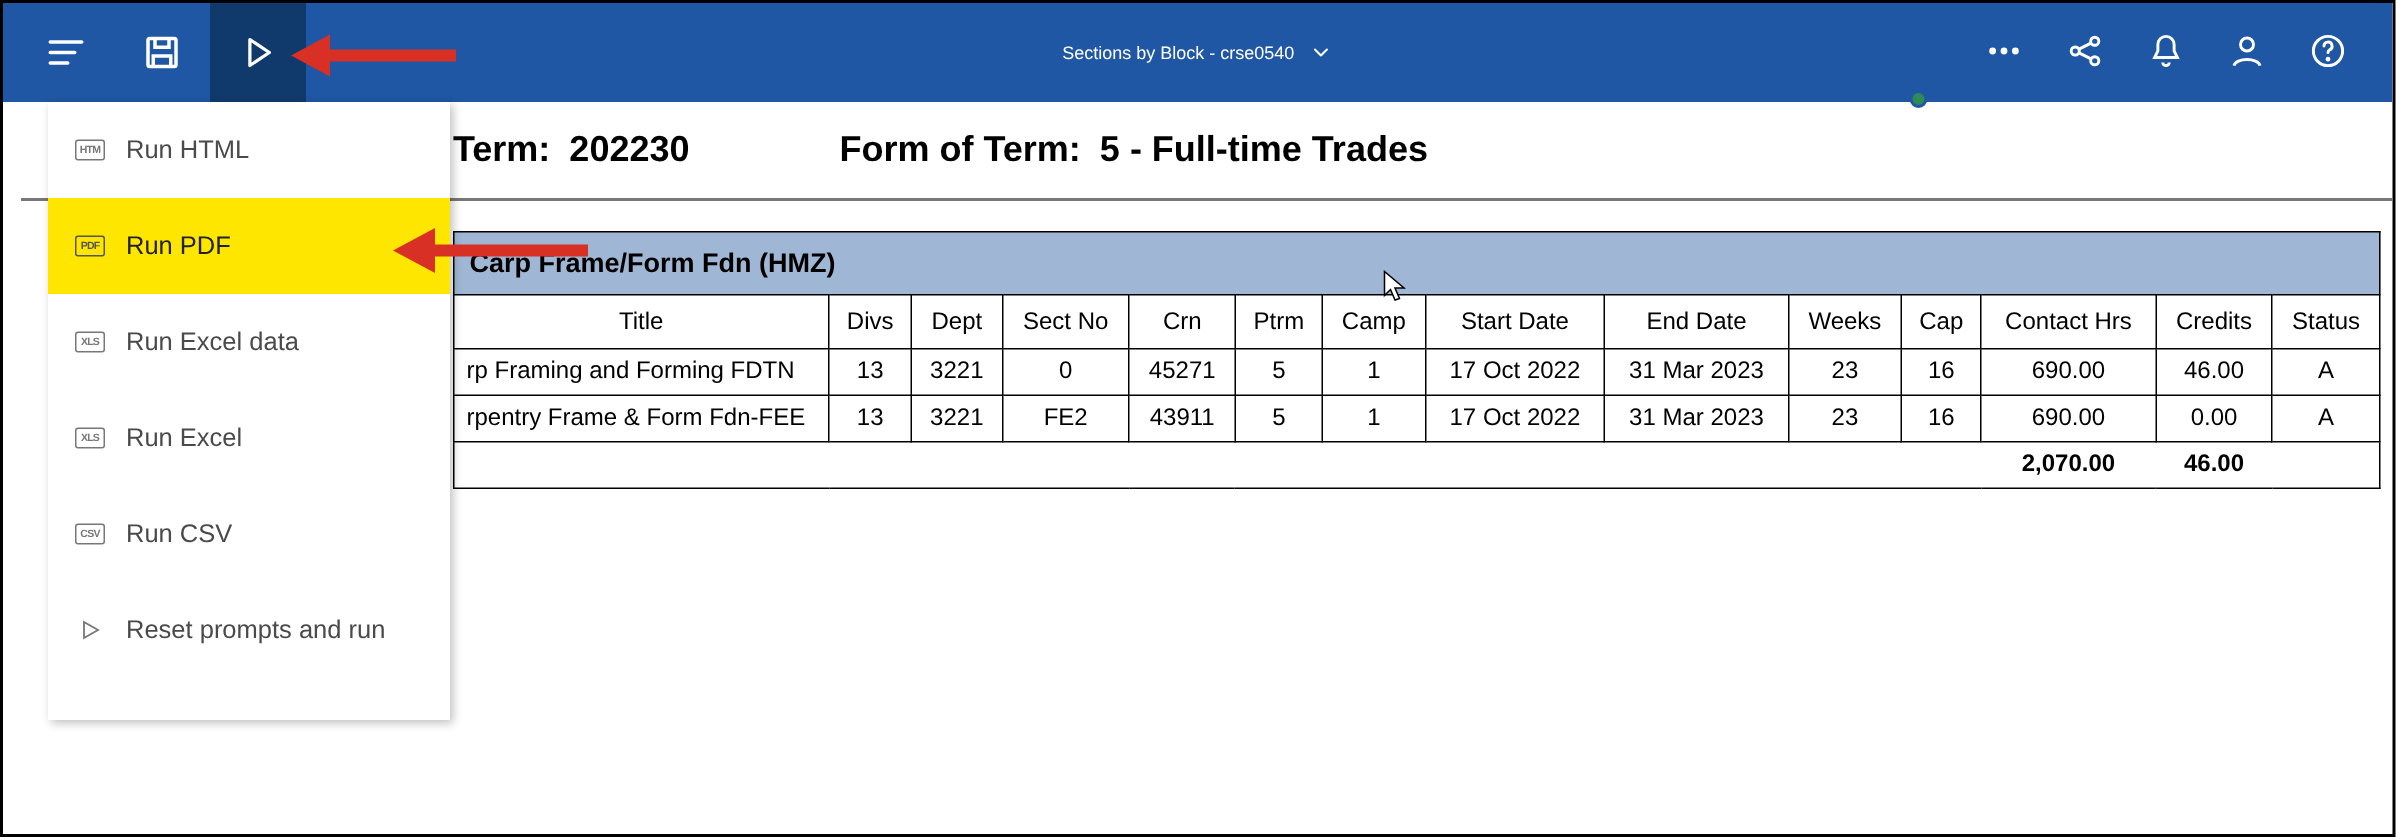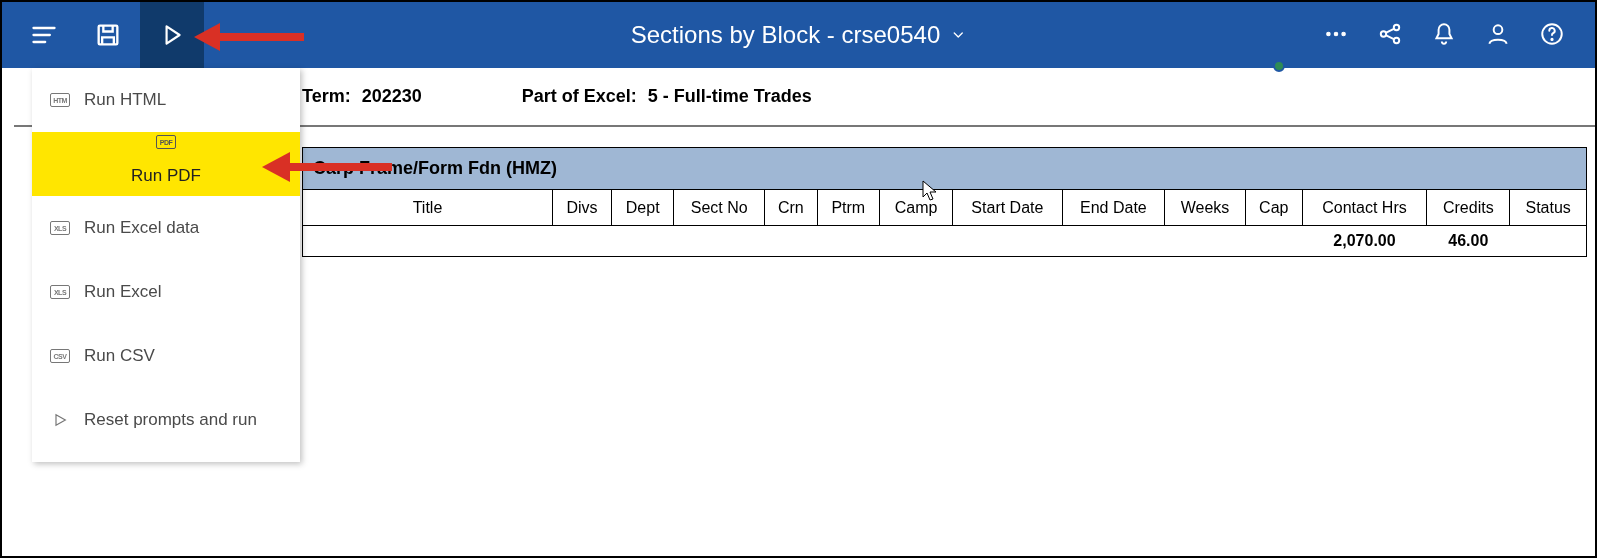--- a/index.html
+++ b/index.html
@@ -33,21 +33,21 @@
     cursor: pointer;
   }
   .tool-btn.play { background: #103a6b; }
   .toolbar-title {
     position: absolute;
     left: 50%;
     transform: translateX(-50%);
     display: flex;
     align-items: center;
     gap: 10px;
-    font-size: 24px;
+    font-size: 12px;
   }
   .toolbar-right {
     margin-left: auto;
     display: flex;
     align-items: center;
     gap: 28px;
     padding-right: 20px;
   }
   .toolbar svg { stroke: #fff; fill: none; }
   .green-dot {
@@ -60,33 +60,33 @@
 
   
   .dropdown {
     position: absolute;
     top: 66px;
     left: 30px;
     width: 268px;
     background: #fff;
     box-shadow: 2px 2px 6px rgba(0,0,0,0.25);
     z-index: 50;
-    padding-bottom: 10px;
+    padding-bottom: 28px;
   }
   .dropdown-item {
     display: flex;
     align-items: center;
     gap: 14px;
     height: 64px;
     padding: 0 18px;
     cursor: pointer;
     color: #4a4a4a;
     font-size: 17px;
   }
-  .dropdown-item.highlight { background: #ffe600; color: #222; flex-direction: column; }
+  .dropdown-item.highlight { background: #ffe600; color: #222; }
   .dd-icon {
     width: 20px; height: 20px; display:flex; align-items:center; justify-content:center;
   }
   .dd-icon .box {
     width: 20px; height: 14px; border: 1.5px solid #777; border-radius: 2px;
     font-size: 7px; display:flex; align-items:center; justify-content:center;
     color: #777; font-weight: bold; letter-spacing: -0.5px;
   }
 
   
@@ -98,21 +98,21 @@
 
   
   .content {
     padding: 0 0 0 0;
   }
   .context-row {
     display: flex;
     align-items: flex-start;
     gap: 40px;
     padding: 18px 0 18px 300px;
-    font-size: 18px;
+    font-size: 24px;
     font-weight: bold;
   }
   .context-row .label { font-weight: bold; }
   .context-row .val { margin-left: 6px; }
   .divider {
     border-top: 2px solid #777;
     margin-left: 12px;
   }
 
   .block-title {
@@ -271,21 +271,21 @@
   </div>
 </div>
 
 <div class="content">
   <div class="context-row">
     <span>
       <span class="label">Term:</span>
       <span class="val">202230</span>
     </span>
     <span style="margin-left:60px;">
-      <span class="label">Part of Excel:</span>
+      <span class="label">Form of Term:</span>
       <span class="val">5 - Full-time Trades</span>
     </span>
   </div>
   <div class="divider"></div>
 
   <div class="block-title">
     <span>Carp Frame/Form Fdn (HMZ)</span>
   </div>
 
   <table class="data">
@@ -301,20 +301,52 @@
         <th>Start Date</th>
         <th>End Date</th>
         <th>Weeks</th>
         <th>Cap</th>
         <th>Contact Hrs</th>
         <th>Credits</th>
         <th>Status</th>
       </tr>
     </thead>
     <tbody id="tbody">
+        <tr>
+          <td class="title-cell">rp Framing and Forming FDTN</td>
+          <td>13</td>
+          <td>3221</td>
+          <td>0</td>
+          <td>45271</td>
+          <td>5</td>
+          <td>1</td>
+          <td>17 Oct 2022</td>
+          <td>31 Mar 2023</td>
+          <td>23</td>
+          <td>16</td>
+          <td>690.00</td>
+          <td>46.00</td>
+          <td>A</td>
+        </tr>
+        <tr>
+          <td class="title-cell">rpentry Frame &amp; Form Fdn-FEE</td>
+          <td>13</td>
+          <td>3221</td>
+          <td>FE2</td>
+          <td>43911</td>
+          <td>5</td>
+          <td>1</td>
+          <td>17 Oct 2022</td>
+          <td>31 Mar 2023</td>
+          <td>23</td>
+          <td>16</td>
+          <td>690.00</td>
+          <td>0.00</td>
+          <td>A</td>
+        </tr>
         <tr class="totals">
           <td colspan="11" style="border-left:1px solid #000;border-bottom:1px solid #000;border-right:none;"></td>
           <td style="text-align:center;">2,070.00</td>
           <td style="text-align:center;">46.00</td>
           <td style="border-right:1px solid #000;border-bottom:1px solid #000;"></td>
         </tr>
       </tbody>
   </table>
 </div>
 

